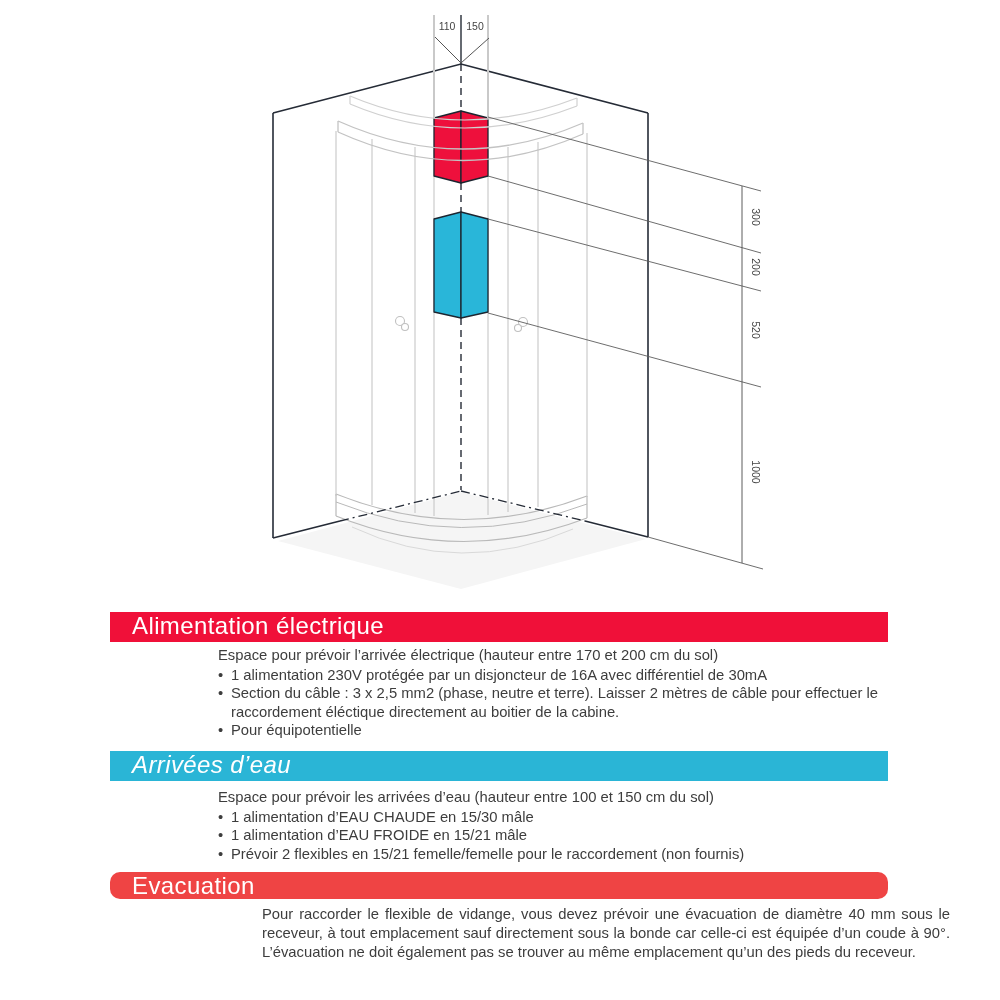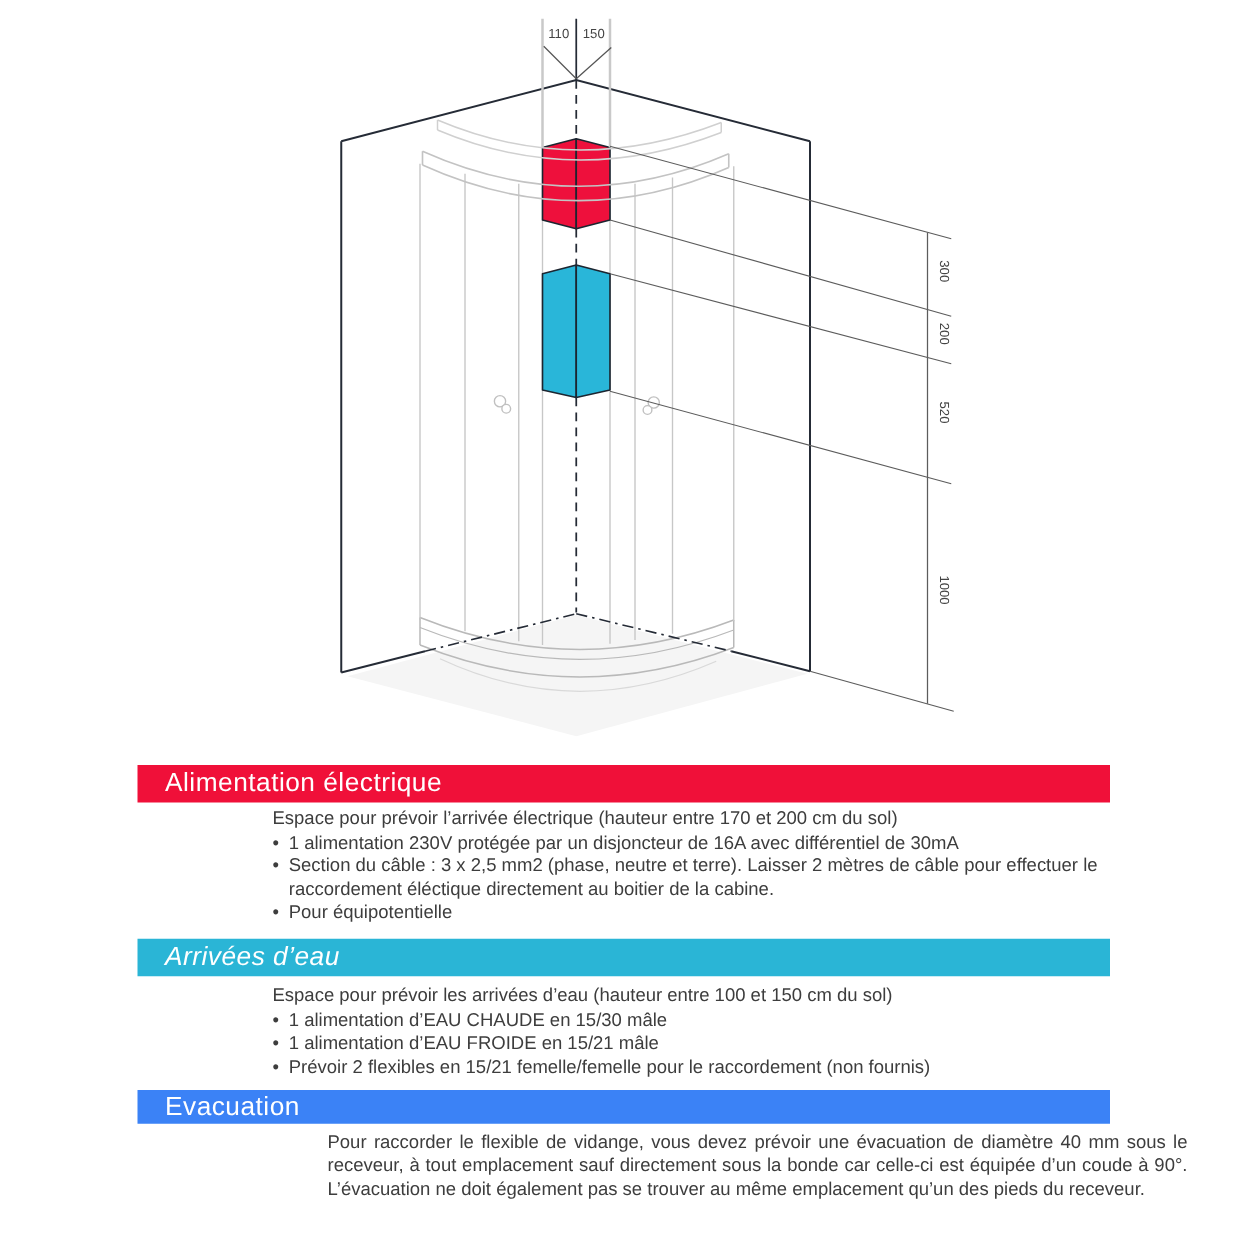--- a/index.html
+++ b/index.html
@@ -1,20 +1,20 @@
 <!DOCTYPE html>
 <html><head>
 <meta charset="utf-8">
 <style>
   html,body{margin:0;padding:0;background:#fff;}
   .page{position:relative;width:1000px;height:1000px;background:#fff;overflow:hidden;
         font-family:"Liberation Sans",sans-serif;color:#3b3b3b;}
   .diagram{position:absolute;left:0;top:0;}
   .bar{position:absolute;left:110px;width:778px;color:#fff;
-       font-size:21px;letter-spacing:.4px;display:flex;align-items:center;
+       font-size:24px;letter-spacing:.4px;display:flex;
        padding-left:22px;box-sizing:border-box;}
   .bar.red{top:612px;height:30px;}
   .bar.blue{top:751px;height:30px;font-style:italic;}
   .bar.gray{top:872px;height:27px;}
   .txt{position:absolute;left:218px;font-size:14.8px;line-height:18.6px;color:#3d3d3d;}
   .txt .intro{margin:0 0 0 0;}
   .txt ul{margin:1px 0 0 0;padding:0;list-style:none;}
   .txt li{padding-left:13px;position:relative;}
   .txt li::before{content:"\2022";position:absolute;left:0;top:0;}
   .electric-txt{top:646px;width:662px;}
@@ -144,18 +144,18 @@
   </div>
   <div class="txt water-txt">
     <p class="intro">Espace pour prévoir les arrivées d’eau (hauteur entre 100 et 150 cm du sol)</p>
     <ul>
       <li>1 alimentation d’EAU CHAUDE en 15/30 mâle</li>
       <li>1 alimentation d’EAU FROIDE en 15/21 mâle</li>
       <li>Prévoir 2 flexibles en 15/21 femelle/femelle pour le raccordement (non fournis)</li>
     </ul>
   </div>
 
-  <div class="bar gray" style="background: #3b82f6;">
+  <div class="bar gray" style="background: #ef4444; border-radius: 10px;">
     <span>Evacuation</span>
   </div>
   <div class="txt evac-txt">Pour raccorder le flexible de vidange, vous devez prévoir une évacuation de diamètre 40 mm sous le receveur, à tout emplacement sauf directement sous la bonde car celle-ci est équipée d’un coude à 90°. L’évacuation ne doit également pas se trouver au même emplacement qu’un des pieds du receveur.</div>
 
 </div>
 
 </body></html>

